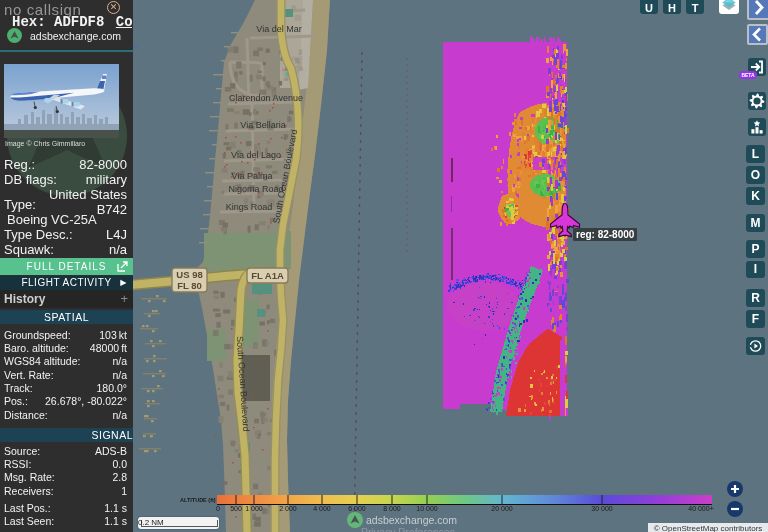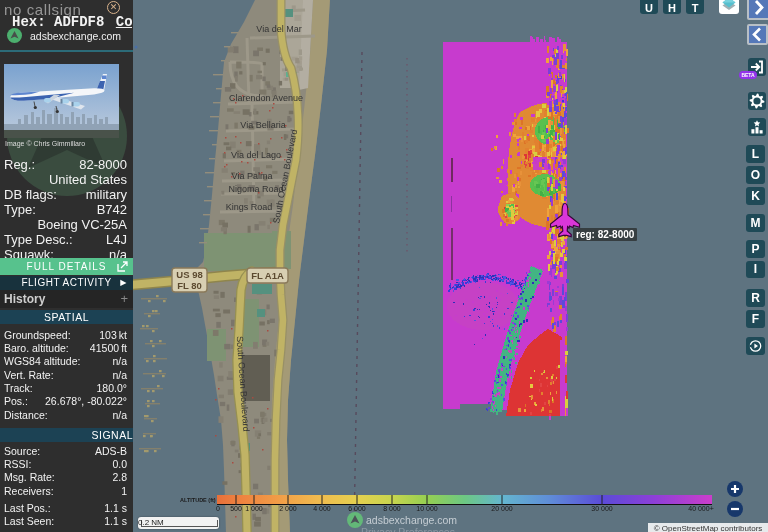--- a/index.html
+++ b/index.html
@@ -2386,25 +2386,25 @@
     </g>
   </svg>
   <div class="abs" style="left:5px;top:140px;font-size:7px;color:#ddd;">Image © Chris Gimmillaro</div>
 
   <div class="abs" style="left:0;top:157px;width:133px;font-size:13px;color:#f2f2f2;">
     <div class="row">
           <span class="l">Reg.:</span>
           <span class="r">82-8000</span>
         </div>
     <div class="row">
-          <span class="r">United States</span>
+          <span class="l">DB flags:</span>
+          <span class="r">military</span>
         </div>
     <div class="row">
-          <span class="l">DB flags:</span>
-          <span class="r">military</span>
+          <span class="r">United States</span>
         </div>
     <div class="row">
           <span class="l">Type:</span>
           <span class="r">B742</span>
         </div>
     <div class="row">
           <span class="r">Boeing VC-25A</span>
         </div>
     <div style="height:2.5px"></div>
     <div class="row">
@@ -2434,21 +2434,21 @@
 
   <div class="abs" style="left:0;top:309.5px;width:133px;height:14px;background:#1c4254;color:#fff;font-size:10.5px;
        text-align:center;line-height:14.5px;letter-spacing:0.5px;">SPATIAL</div>
   <div class="abs" style="left:0;top:328.5px;width:133px;font-size:10.5px;color:#f2f2f2;">
     <div class="row">
           <span class="l">Groundspeed:</span>
           <span class="r">103 kt</span>
         </div>
     <div class="row">
           <span class="l">Baro. altitude:</span>
-          <span class="r">41500 ft</span>
+          <span class="r">48000 ft</span>
         </div>
     <div class="row">
           <span class="l">WGS84 altitude:</span>
           <span class="r">n/a</span>
         </div>
     <div class="row">
           <span class="l">Vert. Rate:</span>
           <span class="r">n/a</span>
         </div>
     <div class="row">

